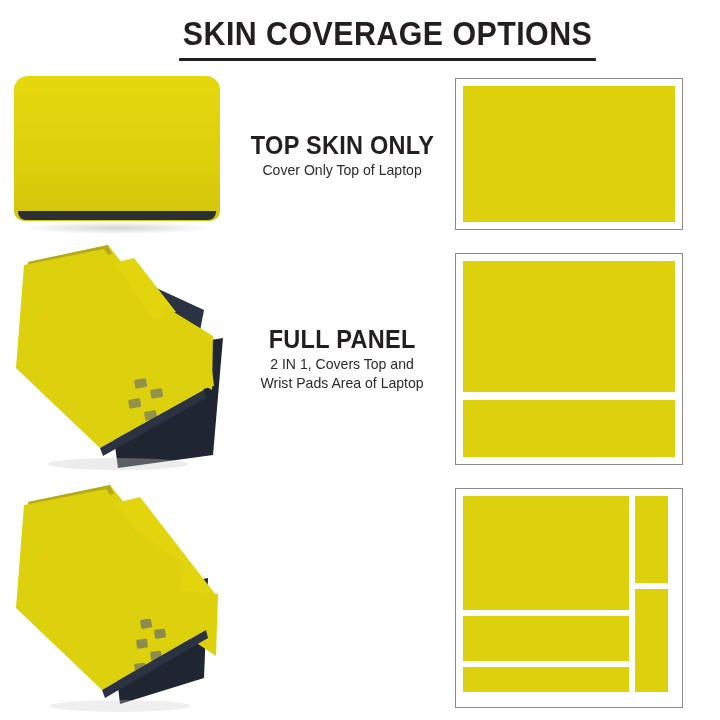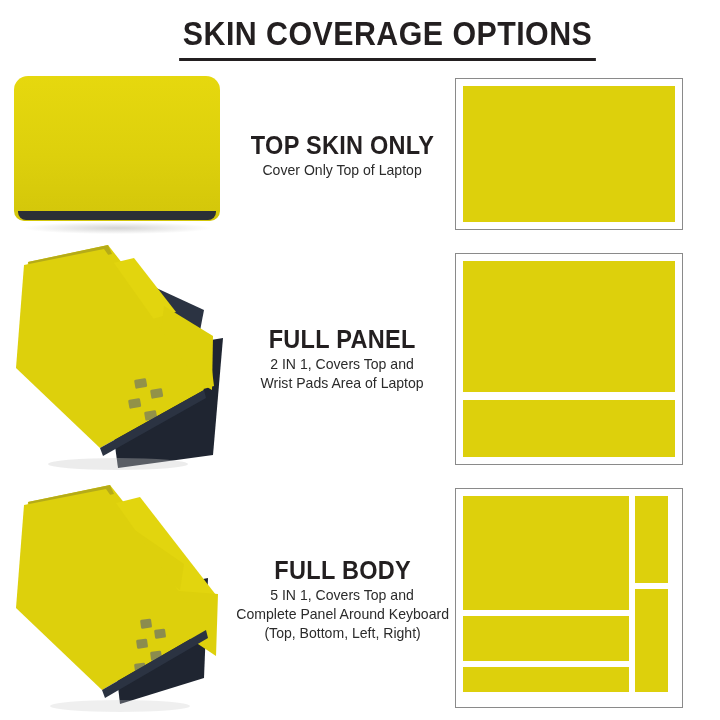--- a/index.html
+++ b/index.html
@@ -238,26 +238,20 @@
           <rect x="142" y="174" width="11" height="9" rx="1.5" fill="#55607a" transform="rotate(-8 142 174)"></rect>
           <rect x="126" y="186" width="11" height="9" rx="1.5" fill="#55607a" transform="rotate(-8 126 186)"></rect>
         </g>
 
         <polygon points="94,212 198,152 200,160 97,220" fill="#2b3342"></polygon>
         <ellipse cx="112" cy="228" rx="70" ry="6" fill="#c9c9c9" opacity="0.3"></ellipse>
       </svg>
     </div>
   </div>
 
-  <div class="text-cell">
-    <div class="opt-title">FULL BODY</div>
-    <div class="opt-sub">5 IN 1, Covers Top and</div>
-    <div class="opt-sub l2">Complete Panel Around Keyboard</div>
-    <div class="opt-sub l2">(Top, Bottom, Left, Right)</div>
-  </div>
 
   <div class="diagram-cell">
     <div class="diagram" id="diagram3">
       <div class="piece" id="d3p1"></div>
       <div class="piece" id="d3p2"></div>
       <div class="piece" id="d3p3"></div>
       <div class="piece" id="d3p4"></div>
       <div class="piece" id="d3p5"></div>
     </div>
   </div>

